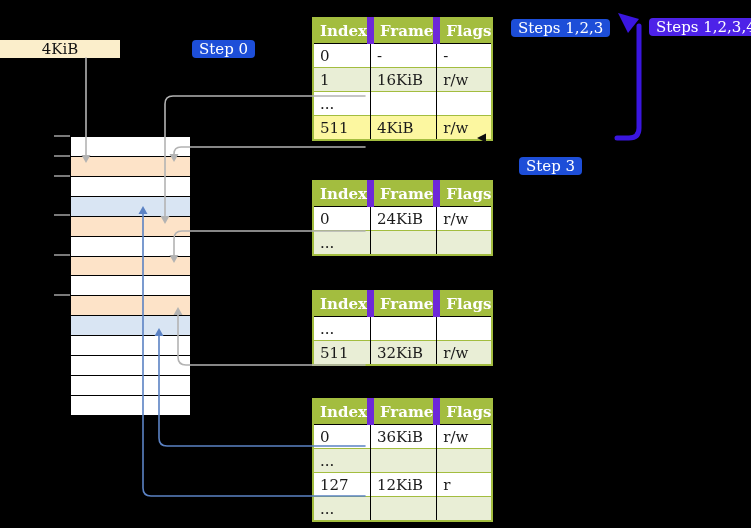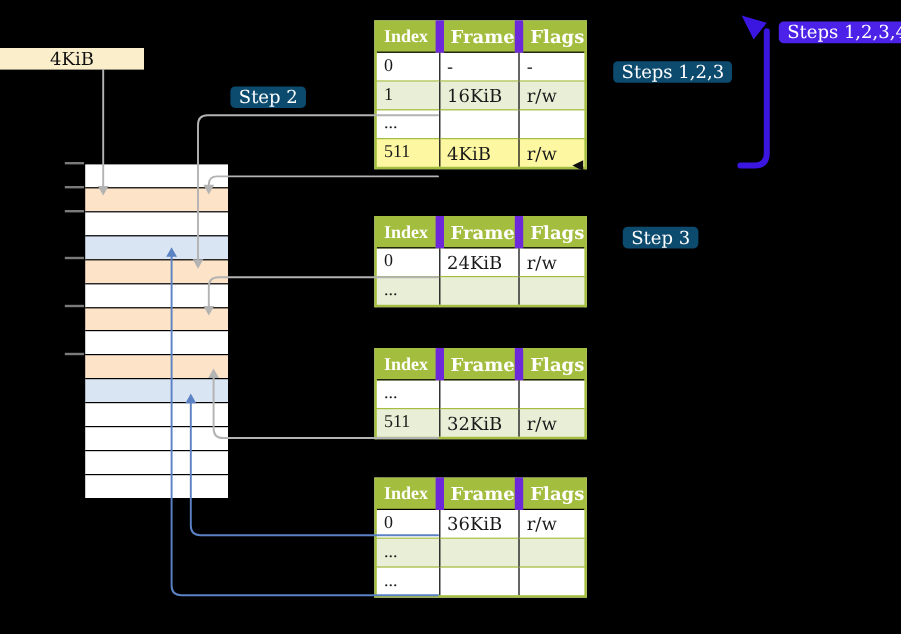--- a/index.html
+++ b/index.html
@@ -4,57 +4,57 @@
 <style>
   html,body{margin:0;padding:0;background:#000;}
   .canvas{position:relative;width:751px;height:528px;background:#000;overflow:hidden;
           font-family:"DejaVu Serif","Liberation Serif",serif;}
   
   .frame-box{position:absolute;left:0;top:40px;width:120px;height:18px;background:#fbeecb;
              color:#111;font-size:15px;display:flex;align-items:center;justify-content:center;z-index:2;}
   
   .badge{position:absolute;color:#fff;font-size:15px;line-height:18px;padding:0 7px;
          border-radius:4px;white-space:nowrap;z-index:6;}
-  .badge.red{background:#0c4a6e;margin-top:32px;}
+  .badge.red{background:#1d4ed8;}
   .badge.violet{background:#4d22e8;}
   #lbl-step0{left:192px;top:40px;}
   #lbl-steps123{left:511px;top:19px;}
   #lbl-steps1234{left:649px;top:18px;}
   #lbl-step4{left:519px;top:157px;}
   
   .stack{position:absolute;left:70px;top:136px;width:119px;height:278px;border:1.5px solid #000;
          display:flex;flex-direction:column;z-index:1;}
   .stack .cell{flex:1;border-top:1.5px solid #000;}
   .stack .cell:first-child{border-top:none;}
   .tick{position:absolute;left:54px;width:16px;height:2px;background:#7a7a7a;z-index:1;}
   
   table.pt{position:absolute;left:312px;border-collapse:collapse;background:#fff;
            border:2px solid #a3bd3f;table-layout:fixed;z-index:1;}
   #t1{top:17px;} #t2{top:180px;} #t3{top:290px;} #t4{top:398px;}
   table.pt th{background:#a3bd3f;color:#fff;font-size:15px;font-weight:bold;text-align:left;
               padding:0 0 0 6px;height:24px;border-left:7px solid #6d28d9;}
   table.pt td{font-size:15px;color:#1a1a1a;padding:0 0 0 6px;height:23px;
               border-left:1.5px solid #000;border-top:1.5px solid #a3bd3f;}
-  table.pt th:first-child, table.pt td:first-child{border-left:none;font-family:Liberation Serif, serif;}
+  table.pt th:first-child, table.pt td:first-child{border-left:none;}
   table.pt tbody tr:first-child td{border-top:1.5px solid #000;}
   table.pt tbody tr:nth-child(even){background:#e9eed6;}
   table.pt td.hl{background:#fcf7a0;}
   
   #overlay{position:absolute;left:0;top:0;z-index:5;pointer-events:none;}
 </style>
 </head>
 <body>
 
 <div class="canvas">
 
   <div class="frame-box">
     <span>4KiB</span>
   </div>
 
-  <div class="badge red" id="lbl-step0">Step 2</div>
+  <div class="badge red" id="lbl-step0">Step 0</div>
   <div class="badge red" id="lbl-steps123">Steps 1,2,3</div>
   <div class="badge violet" id="lbl-steps1234">Steps 1,2,3,4</div>
   <div class="badge red" id="lbl-step4">Step 3</div>
 
   <div class="stack" id="stack">
       <div class="cell" style="background: rgb(255, 255, 255);"></div>
       <div class="cell" style="background: rgb(253, 227, 200);"></div>
       <div class="cell" style="background: rgb(255, 255, 255);"></div>
       <div class="cell" style="background: rgb(217, 229, 243);"></div>
       <div class="cell" style="background: rgb(253, 227, 200);"></div>
@@ -183,20 +183,25 @@
           <td>0</td>
           <td>36KiB</td>
           <td>r/w</td>
         </tr>
         <tr>
           <td>...</td>
           <td></td>
           <td></td>
         </tr>
         <tr>
+          <td>127</td>
+          <td>12KiB</td>
+          <td>r</td>
+        </tr>
+        <tr>
           <td>...</td>
           <td></td>
           <td></td>
         </tr>
       </tbody>
     </table>
 
   <svg id="overlay" width="751" height="528">
       <g>
         <path d="M 86 58 L 86 156" fill="none" stroke="#b3b3b3" stroke-width="1.6" stroke-linecap="round"></path>

